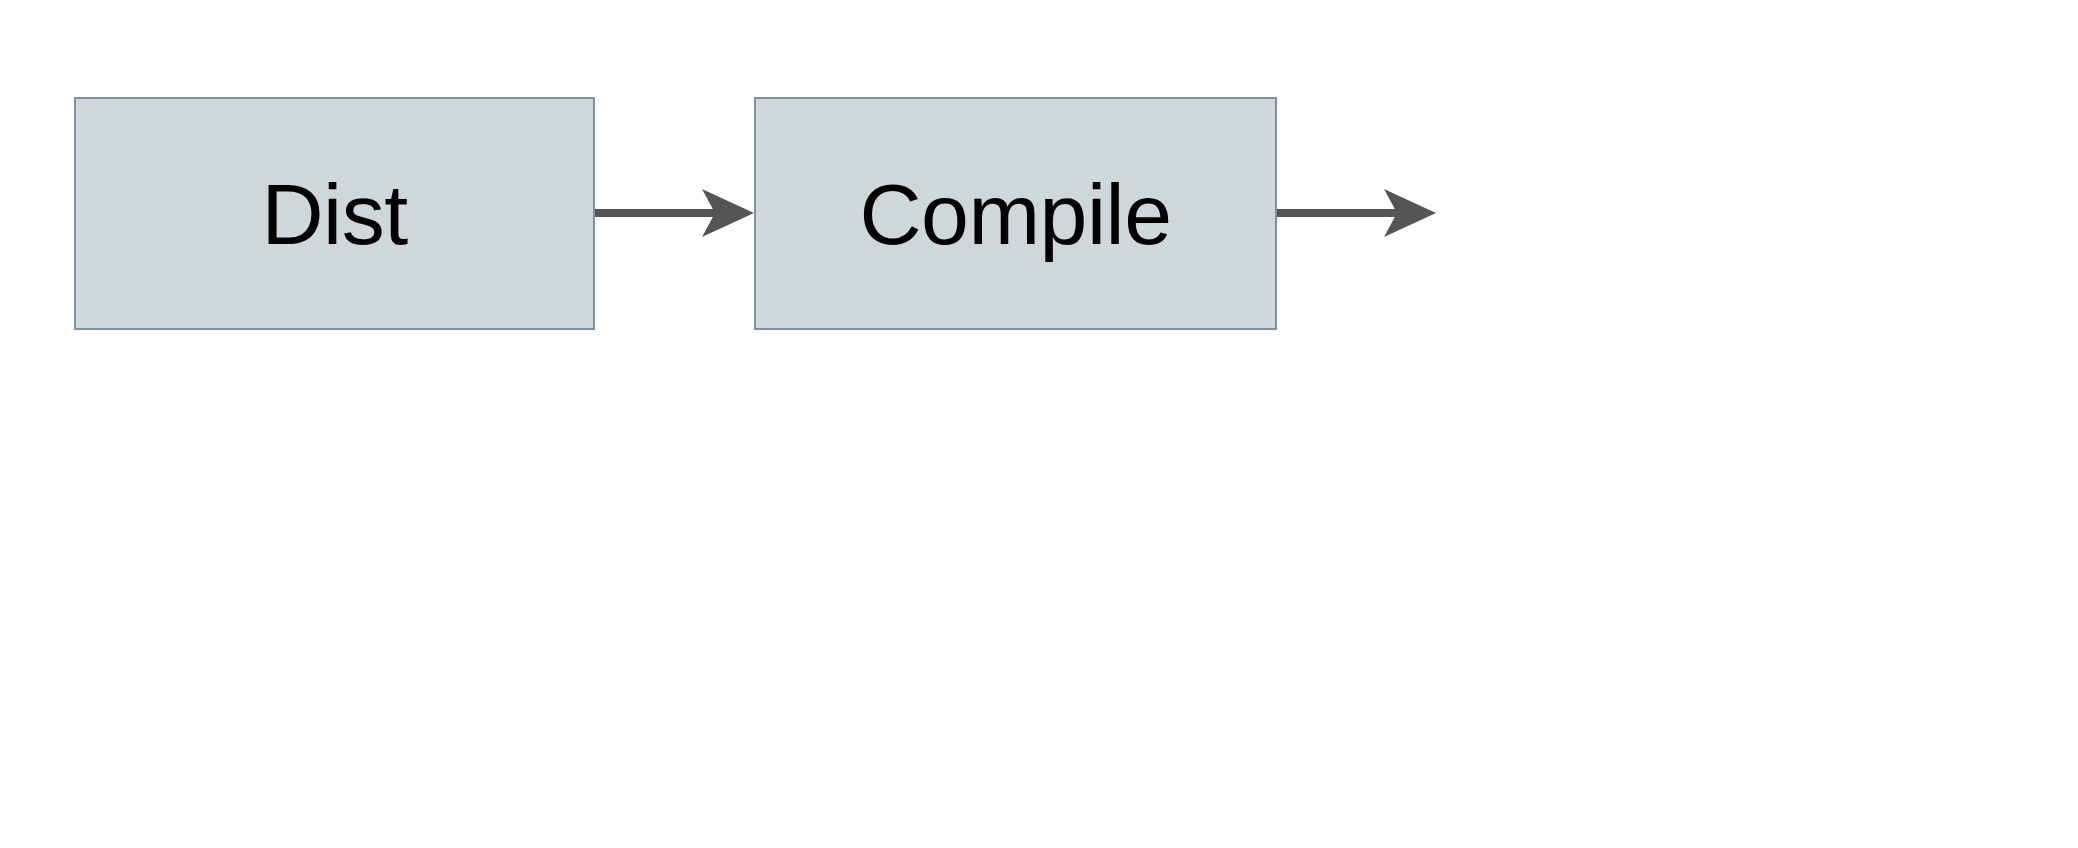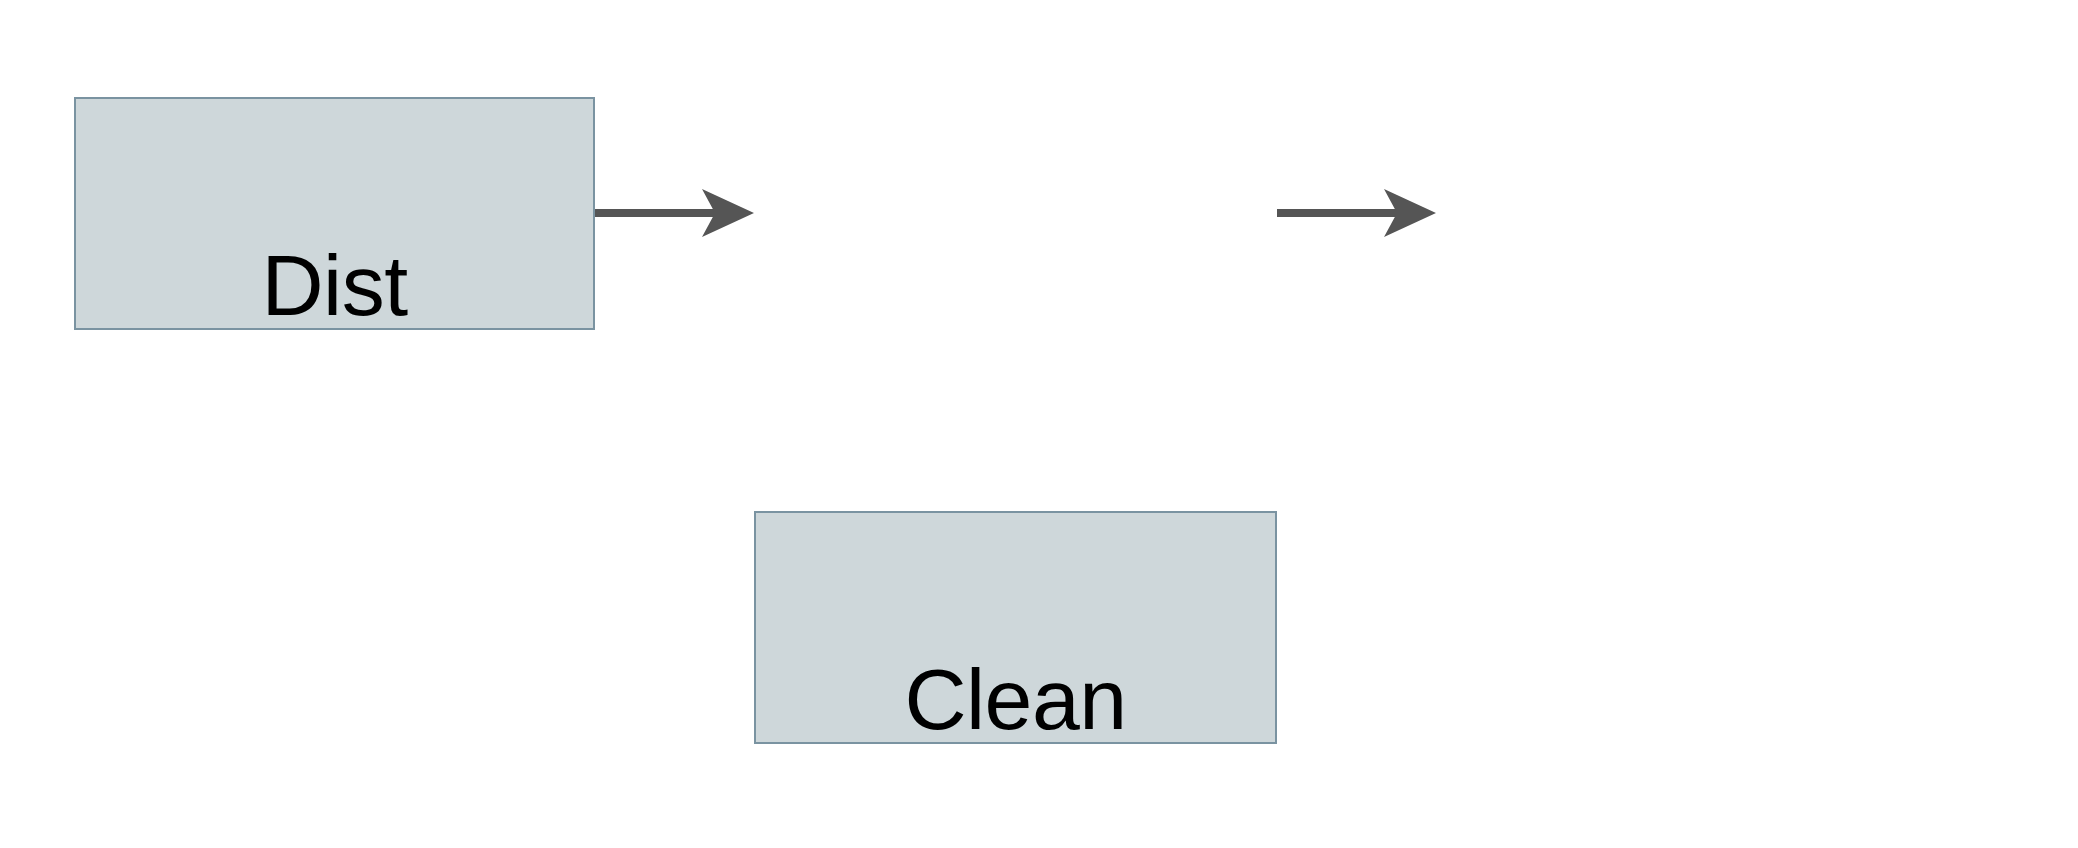--- a/index.html
+++ b/index.html
@@ -17,21 +17,21 @@
     height: 848px;
     background: #ffffff;
     overflow: hidden;
   }
   .node {
     position: absolute;
     box-sizing: border-box;
     background: #ced7da;
     border: 2px solid #7a93a1;
     display: flex;
-    align-items: flex-end;
+    align-items: center;
     justify-content: center;
   }
   .node-label {
     font-family: "Liberation Sans", sans-serif;
     font-size: 86px;
     font-weight: 400;
     color: #000000;
     line-height: 1;
     letter-spacing: -0.5px;
     white-space: nowrap;
@@ -64,19 +64,19 @@
     <g class="edge-path">
       <line x1="1277" y1="213" x2="1424" y2="213" stroke="#555555" stroke-width="8"></line>
       <path d="M 1436 213 L 1384 189 L 1397 213 L 1384 237 Z" fill="#555555"></path>
     </g>
   </svg>
 
   <div class="node" style="left:74px; top:97px; width:521px; height:233px;">
     <span class="node-label">Dist</span>
   </div>
 
+  <div class="node" style="left:754px; top:97px; width:523px; height:233px;">
+    <span class="node-label">Compile</span>
+  </div>
 
 
-  <div class="node" style="left:754px; top:511px; width:523px; height:233px;">
-    <span class="node-label">Clean</span>
-  </div>
 
 </div>
 
 </body></html>

